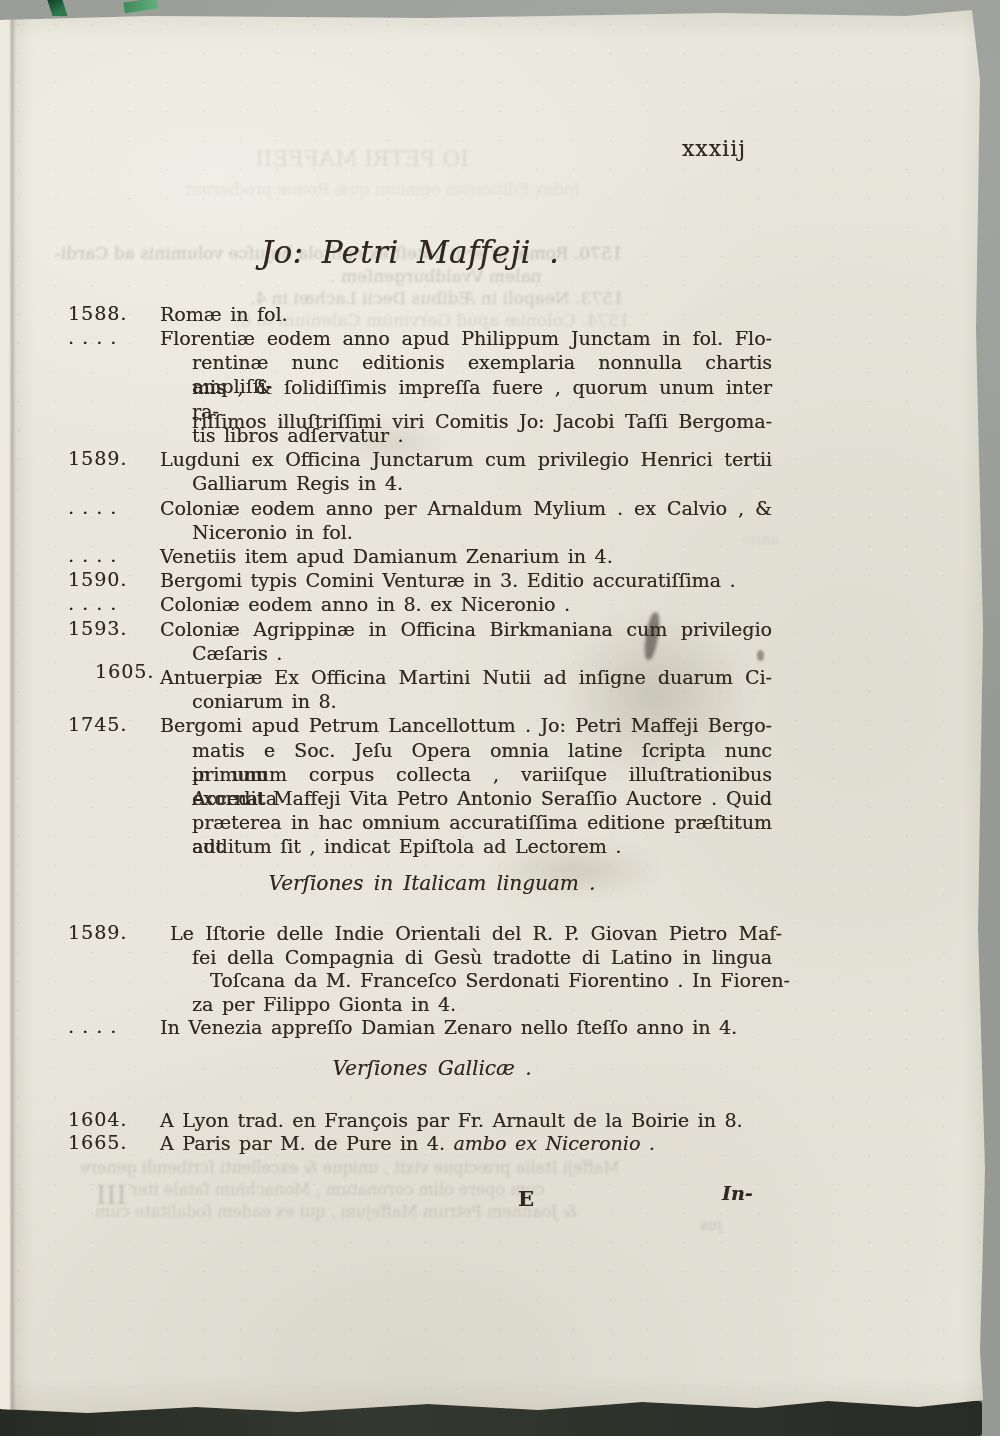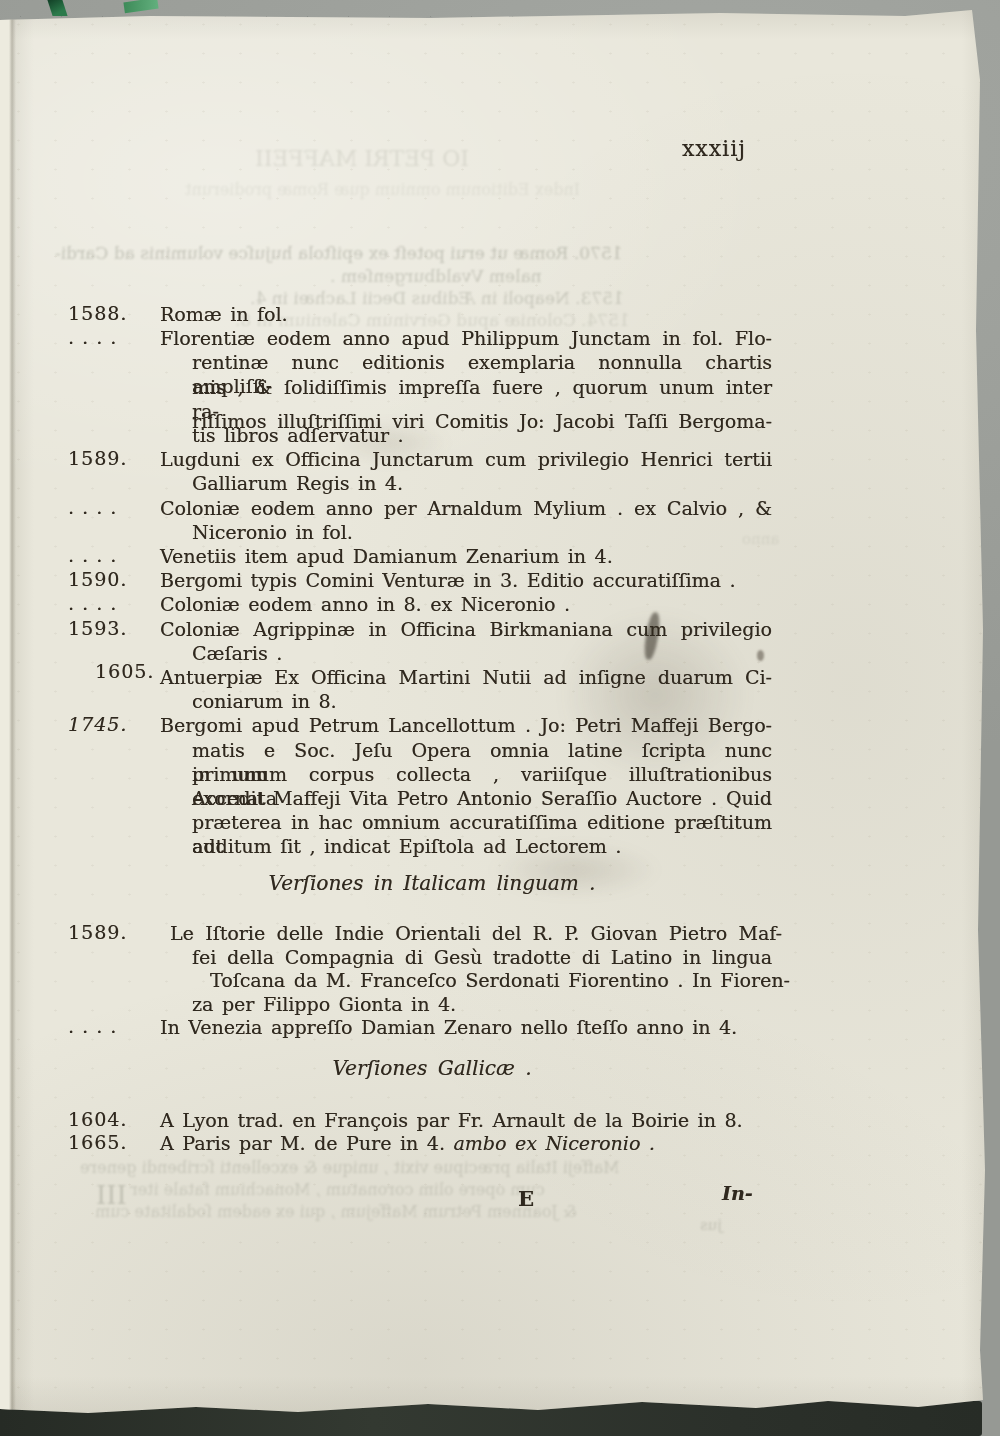--- a/index.html
+++ b/index.html
@@ -104,20 +104,21 @@
       <div class="bleed" style="left: 96px; top: 1170px; font-size: 26px; opacity: 0.28;"><span>III</span></div>
     </div>
 
   <div class="stain s1"></div>
   <div class="stain s2"></div>
   <div class="stain s3"></div>
   <div class="stain s4"></div>
   <div class="stain s5"></div>
 
   <div class="pagenum ink">xxxiij</div>
+  <div class="title l2 ink">Jo: Petri Maffeji .</div>
 
   <div id="list-layer">
       <div class="lbl ink" style="top: 292px;">1588.</div>
       <div class="entry-line ink" style="top: 292px; left: 160px; width: 612px;">Romæ in fol.</div>
       <div class="lbl ink" style="top: 316.2px;">. . . .</div>
       <div class="entry-line ink jl" style="top: 316.2px; left: 160px; width: 612px;">Florentiæ eodem anno apud Philippum Junctam in fol. Flo-</div>
       <div class="entry-line ink jl" style="top: 340.4px; left: 192px; width: 580px;">rentinæ nunc editionis exemplaria nonnulla chartis ampliſſi-</div>
       <div class="entry-line ink jl" style="top: 364.6px; left: 192px; width: 580px;">mis , &amp; ſolidiſſimis impreſſa fuere , quorum unum inter ra-</div>
       <div class="entry-line ink jl" style="top: 388.8px; left: 192px; width: 580px; margin-top: 10px;">riſſimos illuſtriſſimi viri Comitis Jo: Jacobi Taſſi Bergoma-</div>
       <div class="entry-line ink" style="top: 413px; left: 192px; width: 580px;">tis libros adſervatur .</div>
@@ -132,21 +133,21 @@
       <div class="lbl ink" style="top: 558.2px;">1590.</div>
       <div class="entry-line ink" style="top: 558.2px; left: 160px; width: 612px;">Bergomi typis Comini Venturæ in 3. Editio accuratiſſima .</div>
       <div class="lbl ink" style="top: 582.4px;">. . . .</div>
       <div class="entry-line ink" style="top: 582.4px; left: 160px; width: 612px;">Coloniæ eodem anno in 8. ex Niceronio .</div>
       <div class="lbl ink" style="top: 606.6px;">1593.</div>
       <div class="entry-line ink jl" style="top: 606.6px; left: 160px; width: 612px;">Coloniæ Agrippinæ in Officina Birkmaniana cum privilegio</div>
       <div class="entry-line ink" style="top: 630.8px; left: 192px; width: 580px;">Cæſaris .</div>
       <div class="lbl ink" style="top: 650px; margin-left: 27px;">1605.</div>
       <div class="entry-line ink jl" style="top: 655px; left: 160px; width: 612px;">Antuerpiæ Ex Officina Martini Nutii ad inſigne duarum Ci-</div>
       <div class="entry-line ink" style="top: 679.2px; left: 192px; width: 580px;">coniarum in 8.</div>
-      <div class="lbl ink" style="top: 703.4px; font-style: italic;">1745.</div>
+      <div class="lbl ink" style="top: 703.4px;">1745.</div>
       <div class="entry-line ink jl" style="top: 703.4px; left: 160px; width: 612px;">Bergomi apud Petrum Lancellottum . Jo: Petri Maffeji Bergo-</div>
       <div class="entry-line ink jl" style="top: 727.6px; left: 192px; width: 580px;">matis e Soc. Jeſu Opera omnia latine ſcripta nunc primum</div>
       <div class="entry-line ink jl" style="top: 751.8px; left: 192px; width: 580px;">in unum corpus collecta , variiſque illuſtrationibus exornata .</div>
       <div class="entry-line ink jl" style="top: 776px; left: 192px; width: 580px;">Accedit Maffeji Vita Petro Antonio Seraſſio Auctore . Quid</div>
       <div class="entry-line ink jl" style="top: 800.2px; left: 192px; width: 580px;">præterea in hac omnium accuratiſſima editione præſtitum aut</div>
       <div class="entry-line ink" style="top: 824.4px; left: 192px; width: 580px;">additum ſit , indicat Epiſtola ad Lectorem .</div>
       <div class="section-heading ink" style="top: 861px;">Verſiones in Italicam linguam .</div>
       <div class="lbl ink" style="top: 911px;">1589.</div>
       <div class="entry-line ink jl" style="top: 911px; left: 160px; width: 612px; margin-left: 10px;">Le Iſtorie delle Indie Orientali del R. P. Giovan Pietro Maf-</div>
       <div class="entry-line ink jl" style="top: 934.5px; left: 192px; width: 580px;">fei della Compagnia di Gesù tradotte di Latino in lingua</div>

